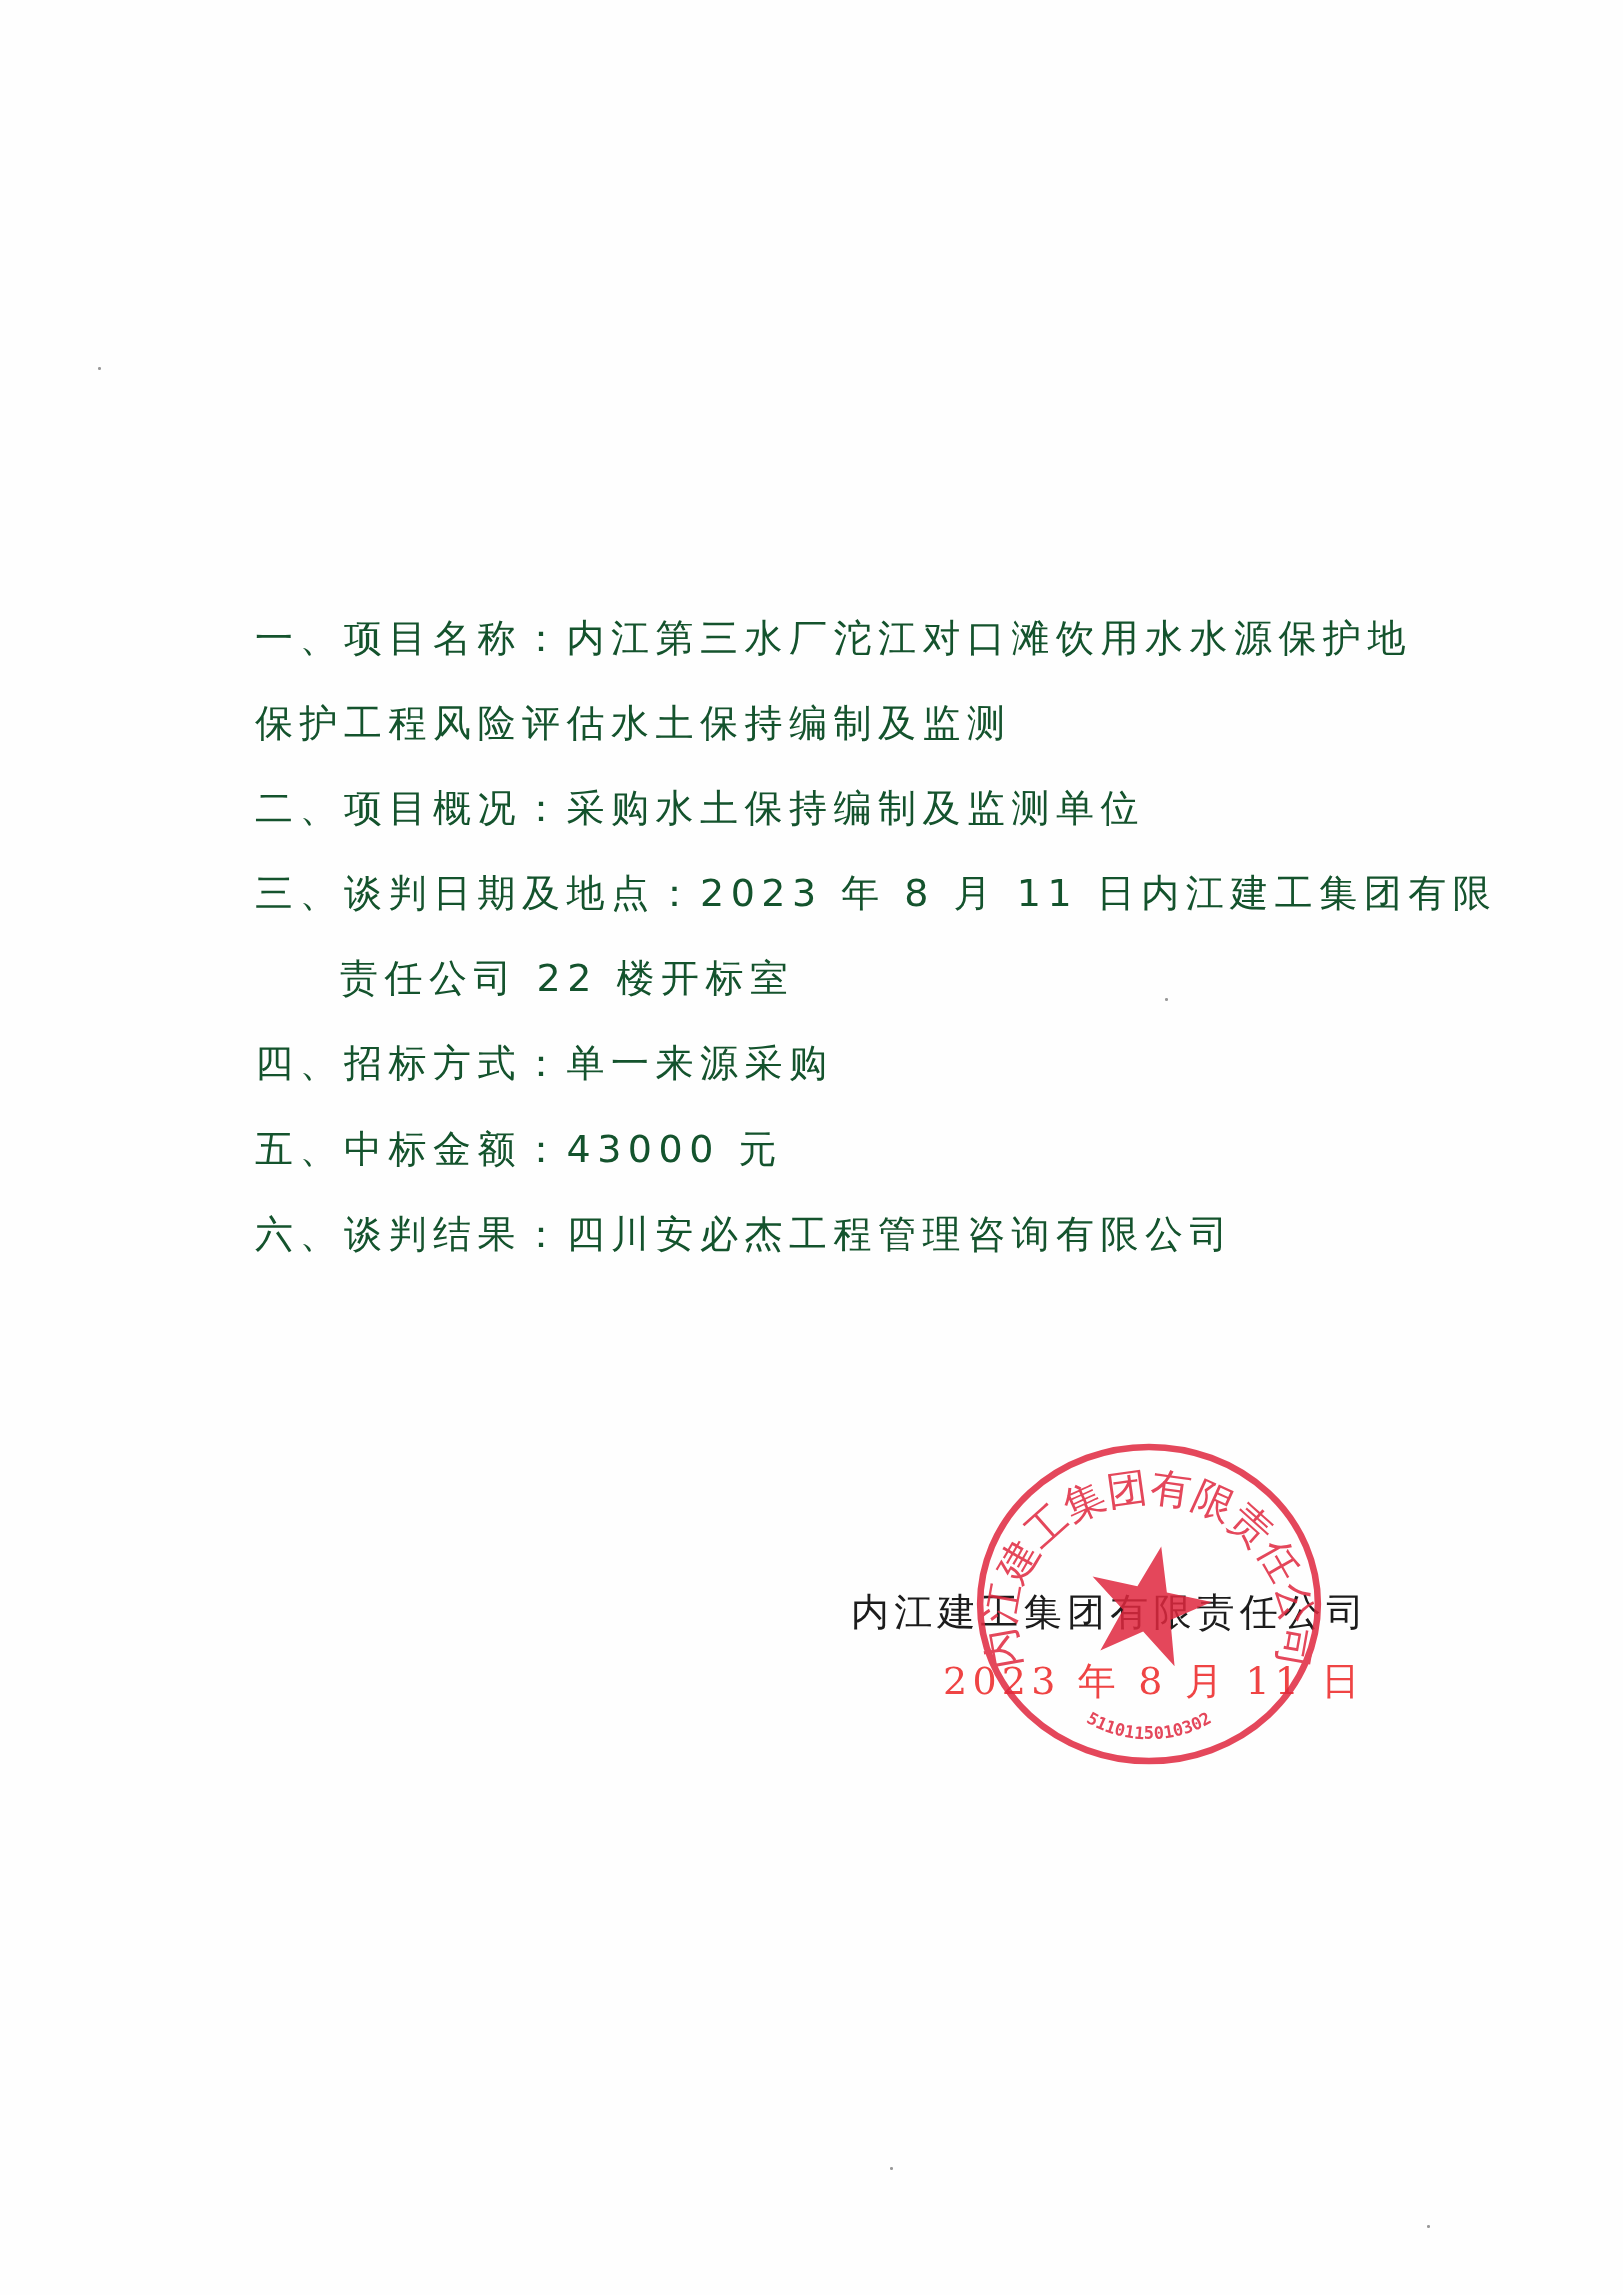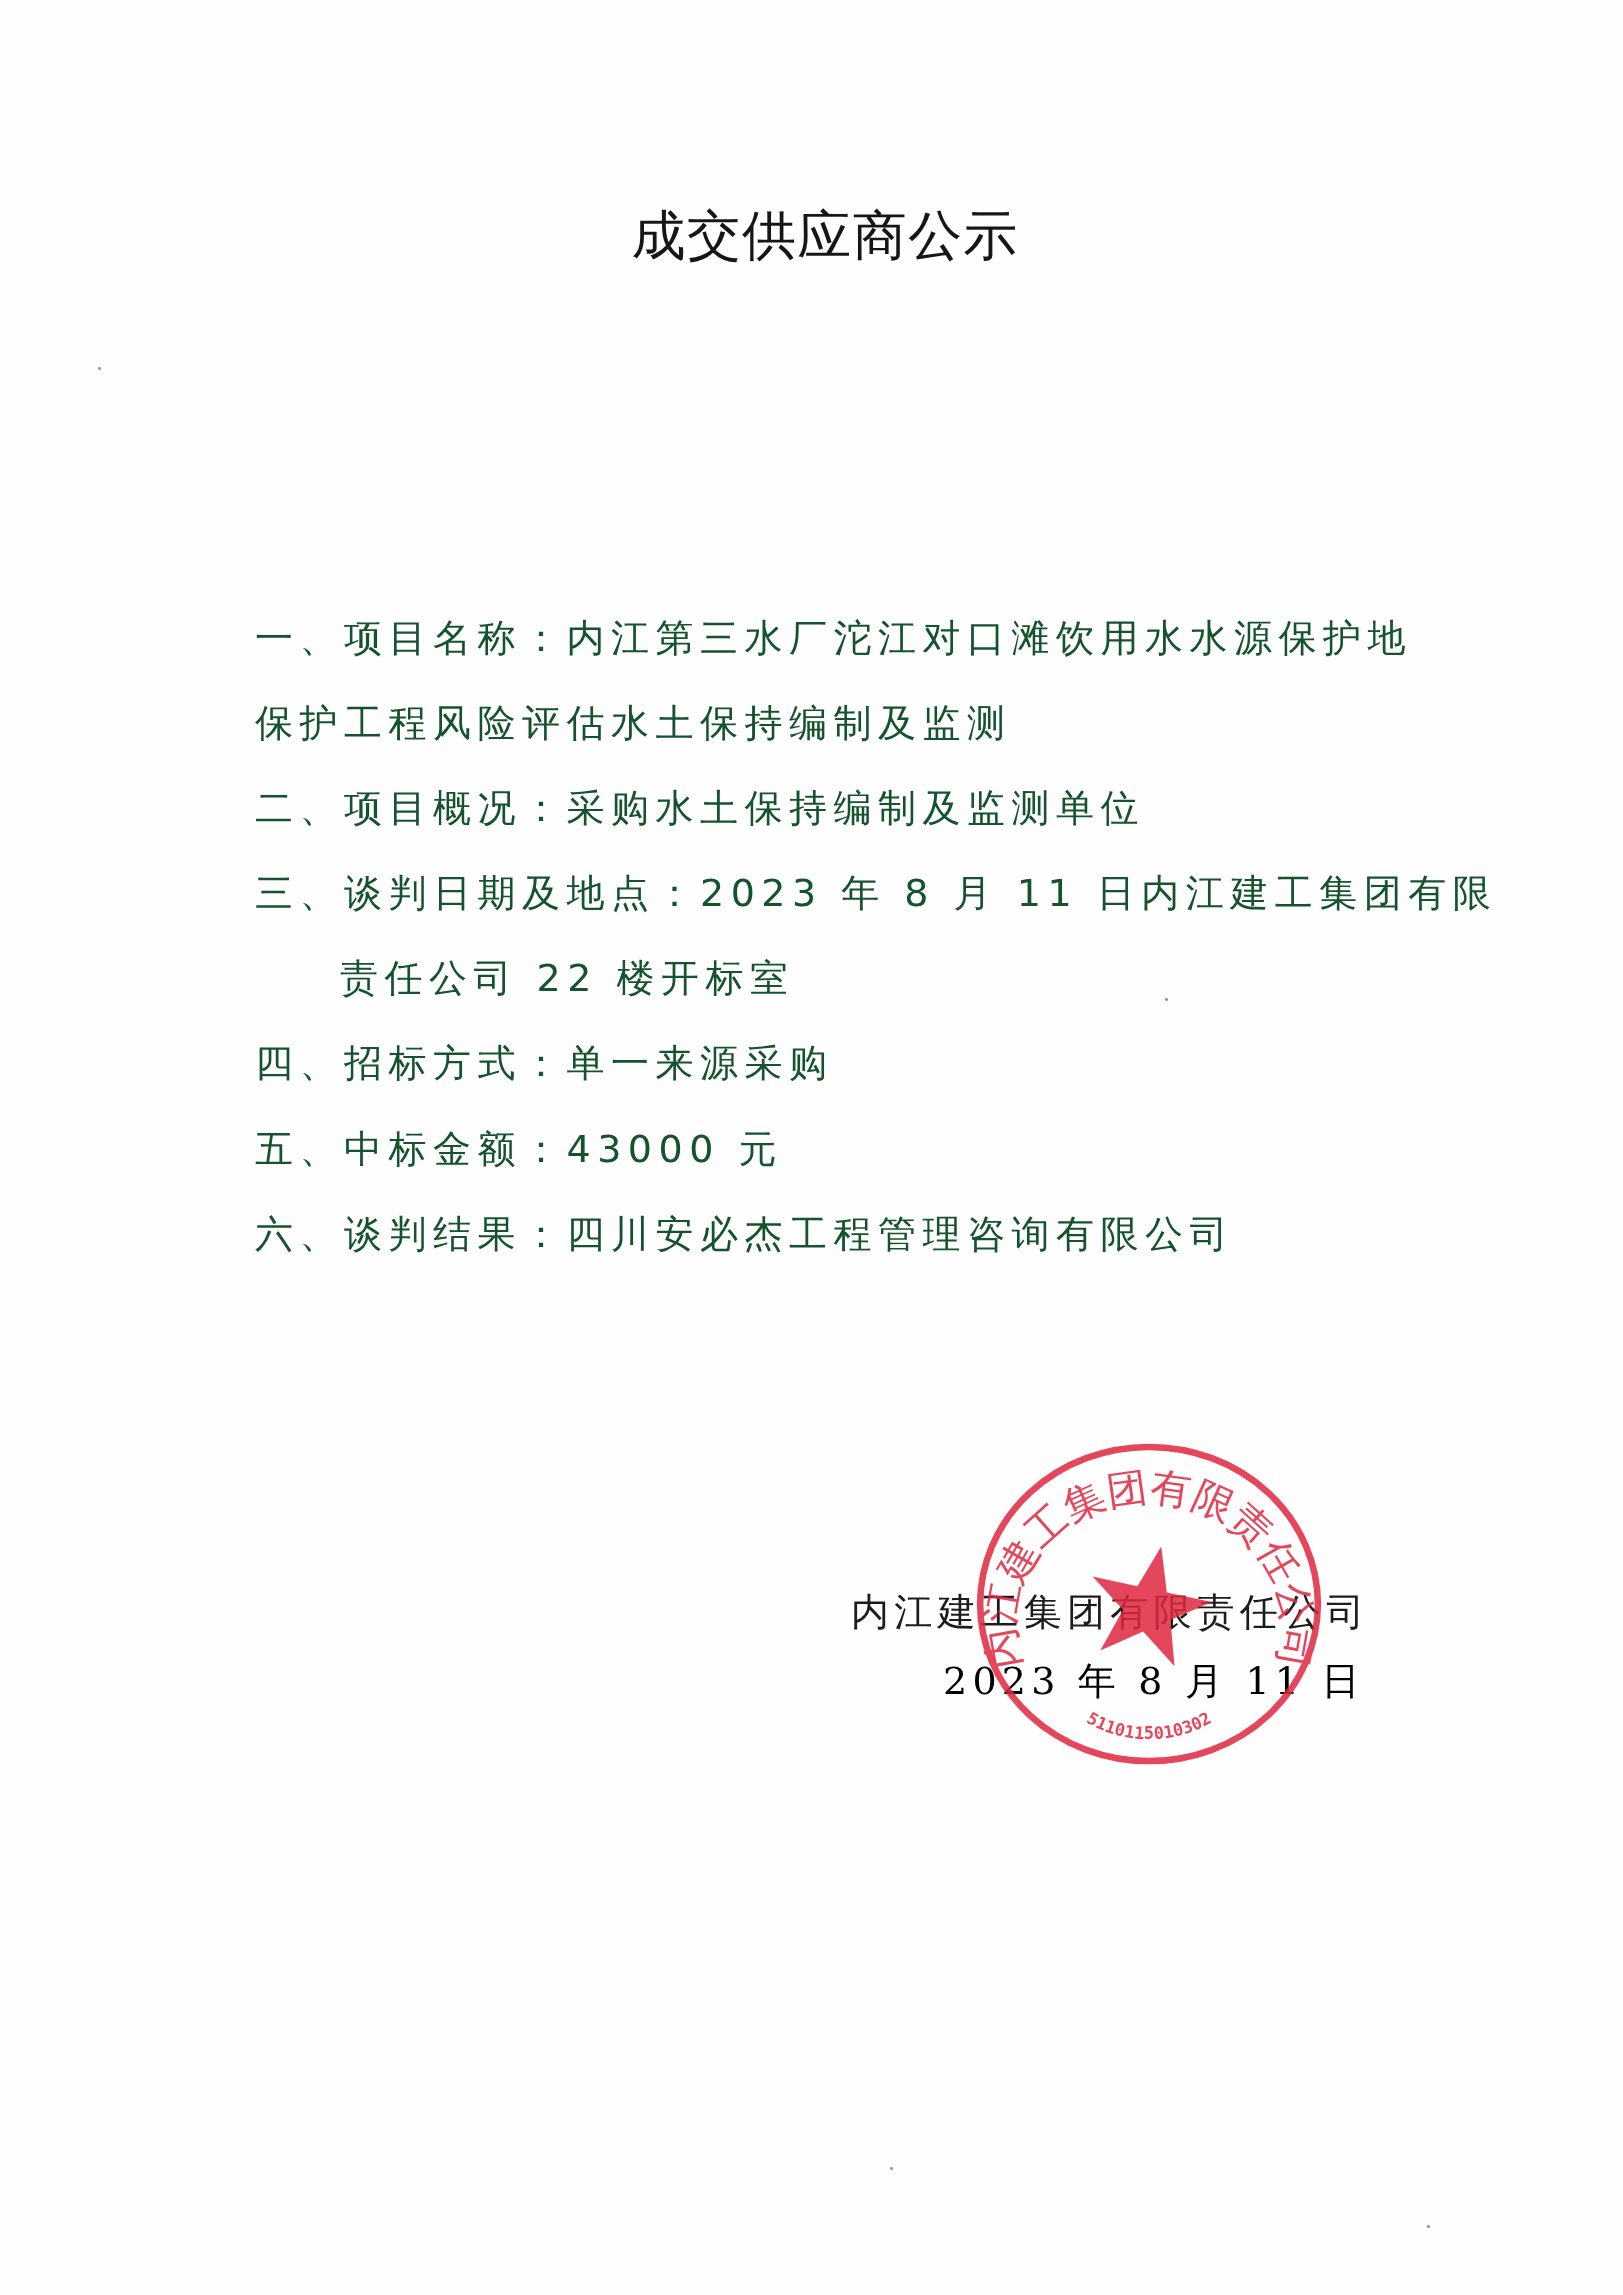--- a/index.html
+++ b/index.html
@@ -17,34 +17,33 @@
   .title div { white-space: nowrap; }
   .body { position: absolute; left: 255px; top: 615px; width: 1152px; }
   .line {
     position: absolute; left: 0; white-space: nowrap;
     font-family: "DejaVu Sans", "Liberation Sans", sans-serif;
     font-size: 38px; letter-spacing: 6.5px; color: #14532d; line-height: 46px;
   }
   .indent { left: 85px; text-align: center; }
   .notice { position: absolute; left: 340px; top: 1401px; }
   .sign-org { position: absolute; left: 851px; top: 1587px; font-family: "DejaVu Serif", "Liberation Serif", serif; font-size: 38px; letter-spacing: 5.2px; white-space: nowrap; color: #1c1c1c; }
-  .sign-date { position: absolute; left: 943px; top: 1656px; font-family: "DejaVu Serif", "Liberation Serif", serif; font-size: 38px; letter-spacing: 5.2px; white-space: nowrap; color: #000000; }
+  .sign-date { position: absolute; left: 943px; top: 1656px; font-family: "DejaVu Serif", "Liberation Serif", serif; font-size: 38px; letter-spacing: 5.2px; white-space: nowrap; color: #ef4444; }
   .stamp {
     position: absolute; left: 969px; top: 1437px; width: 360px; height: 334px;
     opacity: 0.85; pointer-events: none;
   }
   .speck { position: absolute; width: 2.6px; height: 2.6px; background: #999; border-radius: 1.3px; }
 </style>
 </head>
 <body>
 
 <div class="page">
 
   <div class="title">
-    <div>成交供应商公示</div>
   </div>
 
   <div class="body">
     <div class="line" style="top:0px">
       <span>一、项目名称：</span><span>内江第三水厂沱江对口滩饮用水水源保护地</span>
     </div>
     <div class="line" style="top:85px;left:0">保护工程风险评估水土保持编制及监测</div>
 
     <div class="line" style="top:170px">
       <span>二、项目概况：</span><span>采购水土保持编制及监测单位</span>

